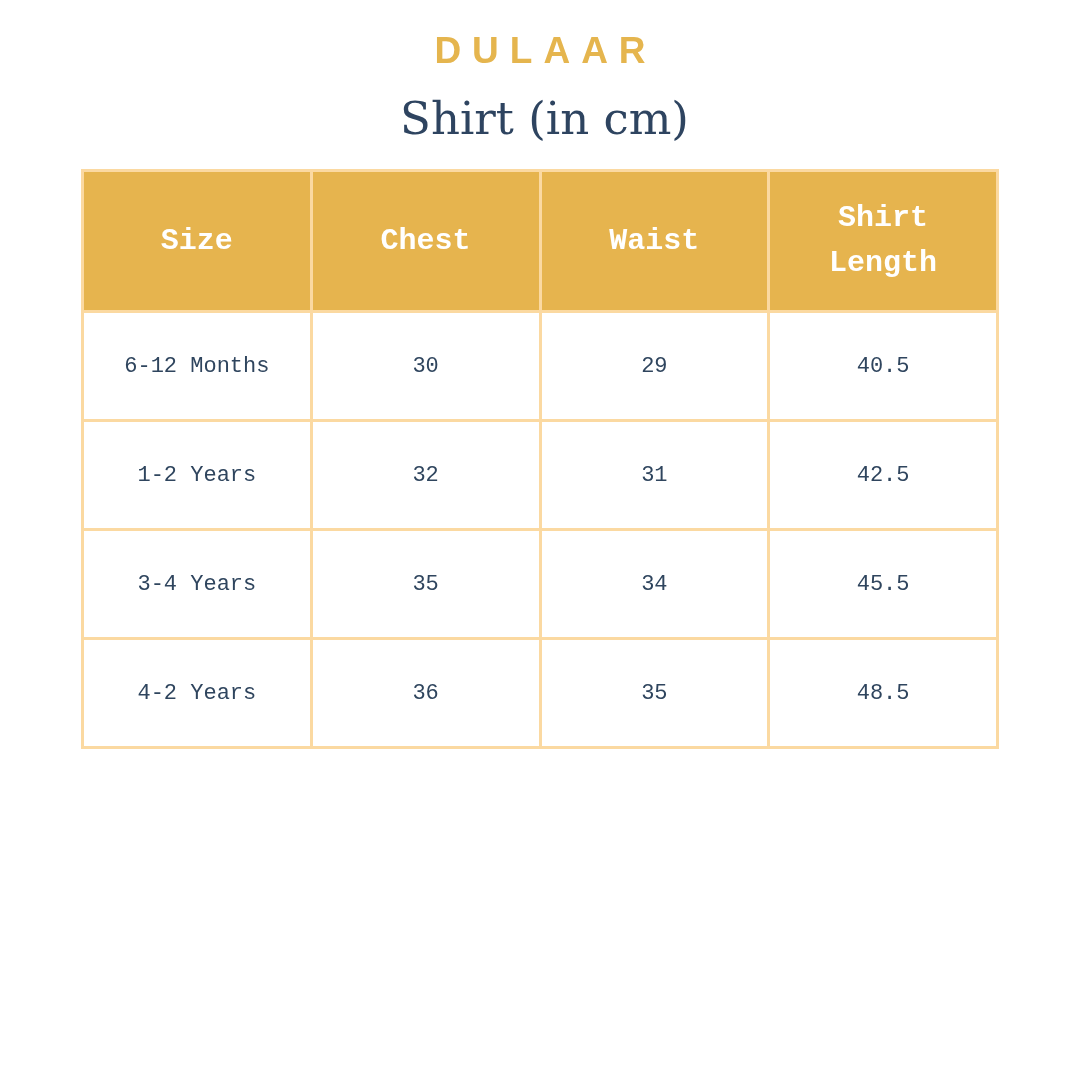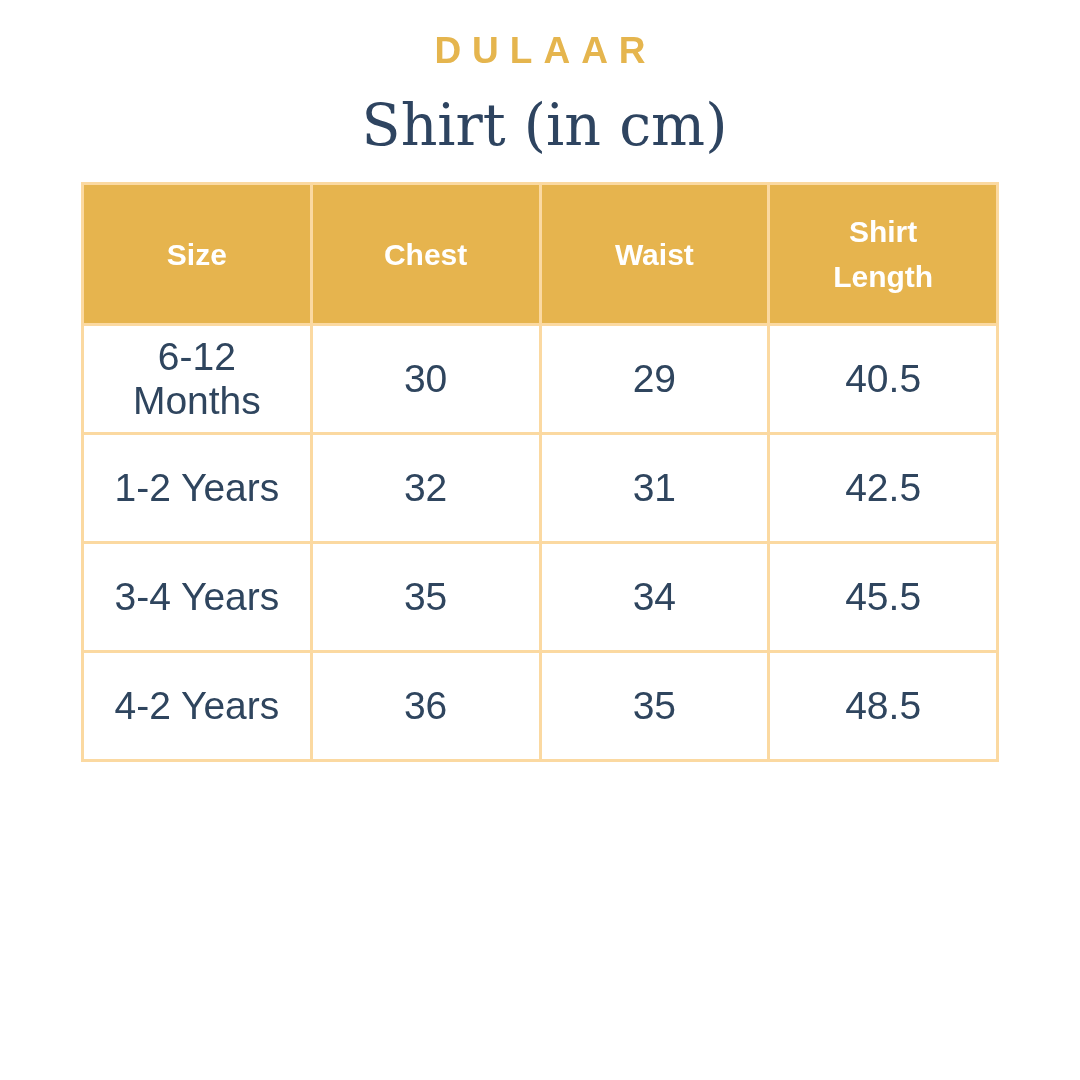--- a/index.html
+++ b/index.html
@@ -21,50 +21,51 @@
     font-size: 37px;
     font-weight: 600;
     letter-spacing: 11px;
     text-indent: 11px;
     color: #e5b54e;
   }
   .title {
     margin: 20px 0 0 0;
     text-align: center;
     font-family: "DejaVu Serif", "Liberation Serif", serif;
-    font-size: 57px;
+    font-size: 45px;
     font-weight: 400;
     color: #2e4460;
     padding-left: 9px;
   }
   table.size-table {
     border-collapse: collapse;
     table-layout: fixed;
     width: 918px;
     margin: 24px auto 0 auto;
+    font-family: Liberation Mono, monospace;
   }
   .size-table th,
   .size-table td {
     border: 3px solid #fbd9a1;
     text-align: center;
     vertical-align: middle;
   }
   .size-table th {
     background: #e6b44e;
     color: #ffffff;
     font-size: 30px;
     font-weight: 700;
     height: 138px;
     padding: 0 38px;
     line-height: 1.5;
   }
   .size-table td {
     background: #ffffff;
     color: #2f455e;
-    font-size: 39px;
+    font-size: 22px;
     font-weight: 400;
     height: 106px;
     padding: 0 6px;
   }
 </style>
 </head>
 <body>
 
 <div class="canvas">
   <div class="brand">DULAAR</div>

